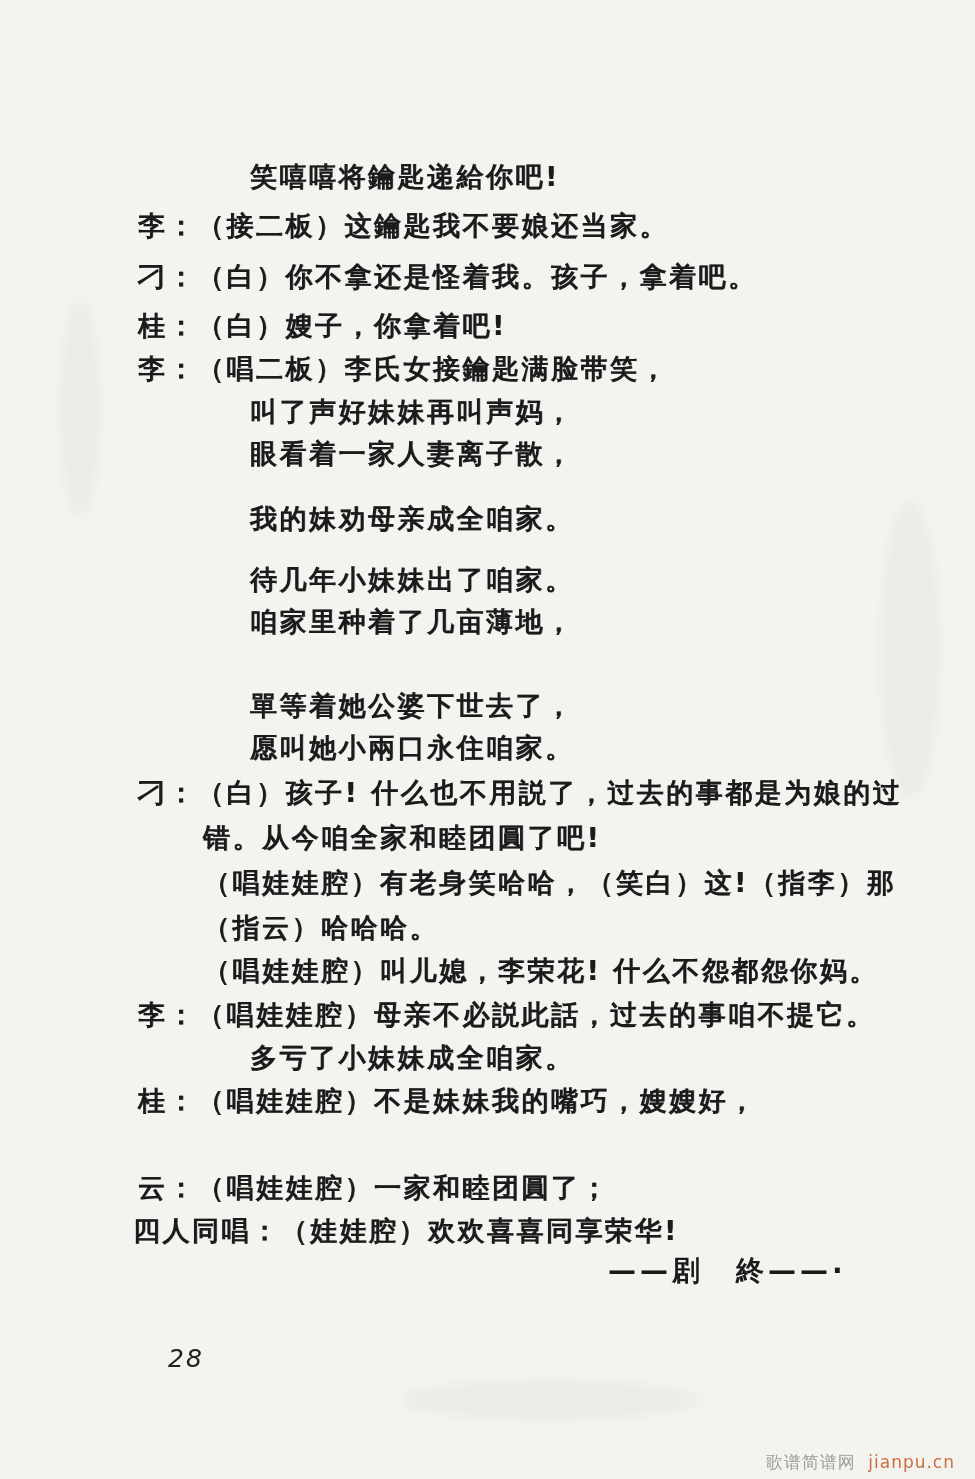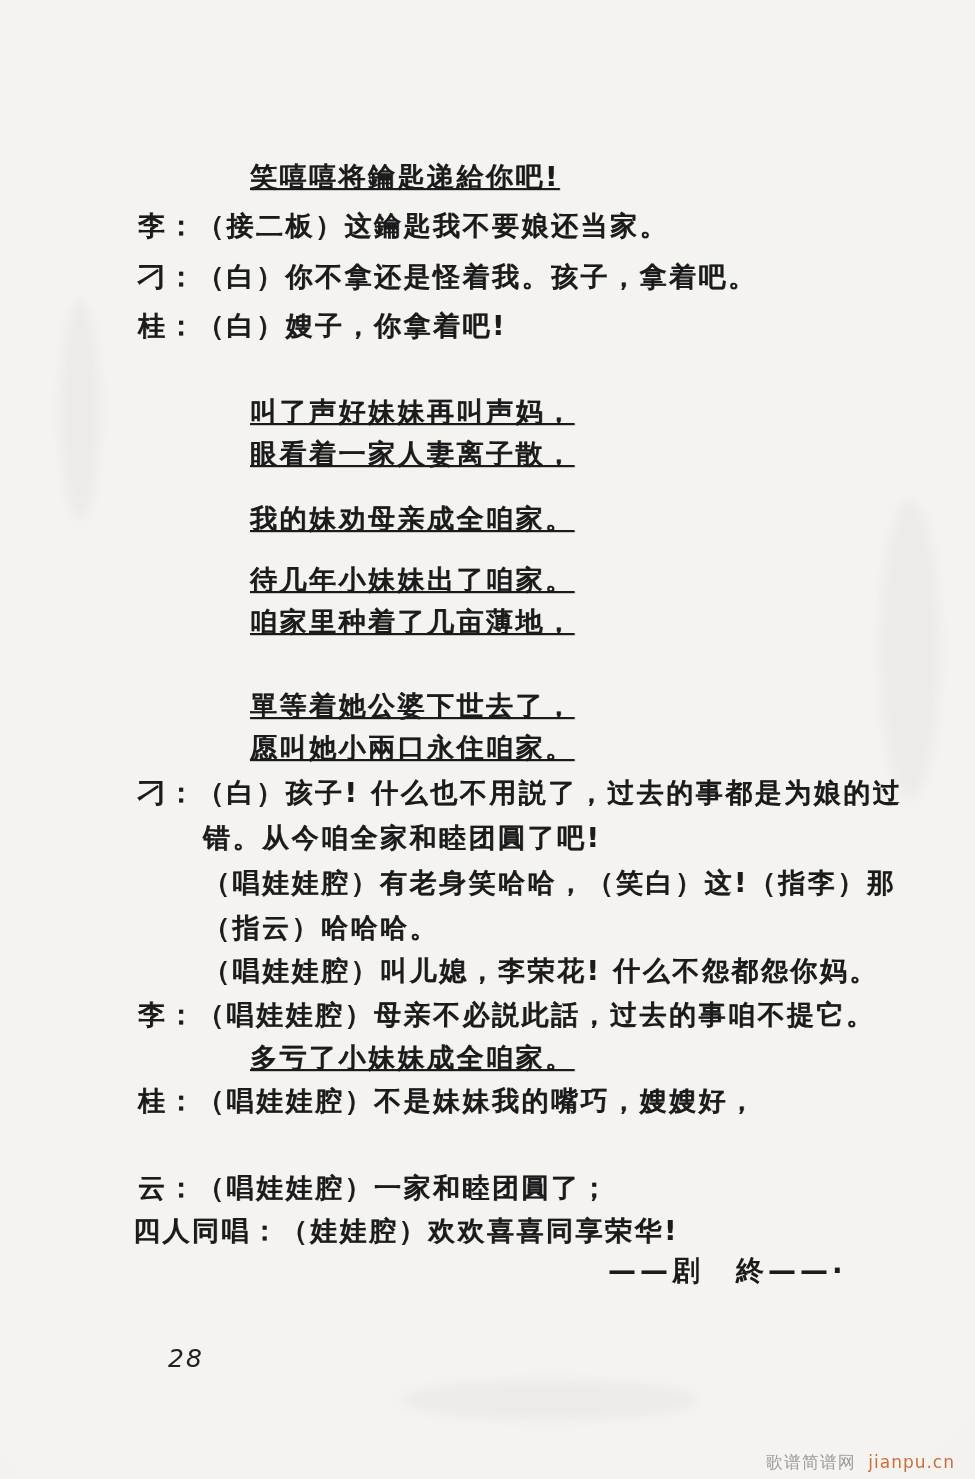--- a/index.html
+++ b/index.html
@@ -33,21 +33,21 @@
     font-size: 27px;
     line-height: 34px;
     letter-spacing: 2.5px;
     font-weight: 600;
     color: #1b1b1b;
     text-shadow: 0.4px 0.4px 0 rgba(40,40,40,0.55);
     font-family: "DejaVu Sans", sans-serif;
   }
   .ind0 { left: 138px; }   
   .ind1 { left: 203px; }   
-  .ind2 { left: 250px; text-decoration: underline; }   
+  .ind2 { left: 250px; }   
 
   .end-line {
     position: absolute;
     left: 608px;
     top: 1252px;
     font-size: 28px;
     letter-spacing: 4px;
     font-weight: 700;
     color: #1b1b1b;
     white-space: nowrap;
@@ -79,20 +79,21 @@
 <div class="page">
 
   <div class="smudge s1"></div>
   <div class="smudge s2"></div>
   <div class="smudge s3"></div>
 
   <div class="line ind2" style="top:160px">笑嘻嘻将鑰匙递給你吧!</div>
   <div class="line ind0" style="top:209px">李：（接二板）这鑰匙我不要娘还当家。</div>
   <div class="line ind0" style="top:260px">刁：（白）你不拿还是怪着我。孩子，拿着吧。</div>
   <div class="line ind0" style="top:309px">桂：（白）嫂子，你拿着吧!</div>
+  <div class="line ind0" style="top:352px">李：（唱二板）李氏女接鑰匙满脸带笑，</div>
   <div class="line ind2" style="top:395px">叫了声好妹妹再叫声妈，</div>
   <div class="line ind2" style="top:437px">眼看着一家人妻离子散，</div>
   <div class="line ind2" style="top:502px">我的妹劝母亲成全咱家。</div>
   <div class="line ind2" style="top:563px">待几年小妹妹出了咱家。</div>
   <div class="line ind2" style="top:605px">咱家里种着了几亩薄地，</div>
   <div class="line ind2" style="top:689px">單等着她公婆下世去了，</div>
   <div class="line ind0" style="top:776px">刁：（白）孩子! 什么也不用説了，过去的事都是为娘的过</div>
   <div class="line ind2" style="top:731px">愿叫她小兩口永住咱家。</div>
   <div class="line ind1" style="top:821px">错。从今咱全家和睦团圓了吧!</div>
   <div class="line ind1" style="top:866px">（唱娃娃腔）有老身笑哈哈，（笑白）这!（指李）那</div>

